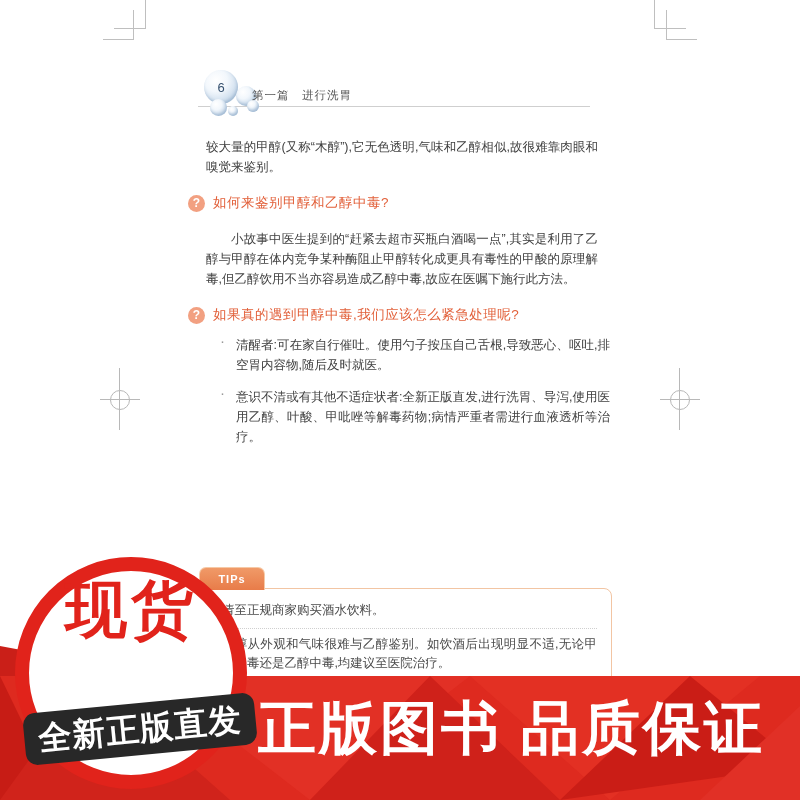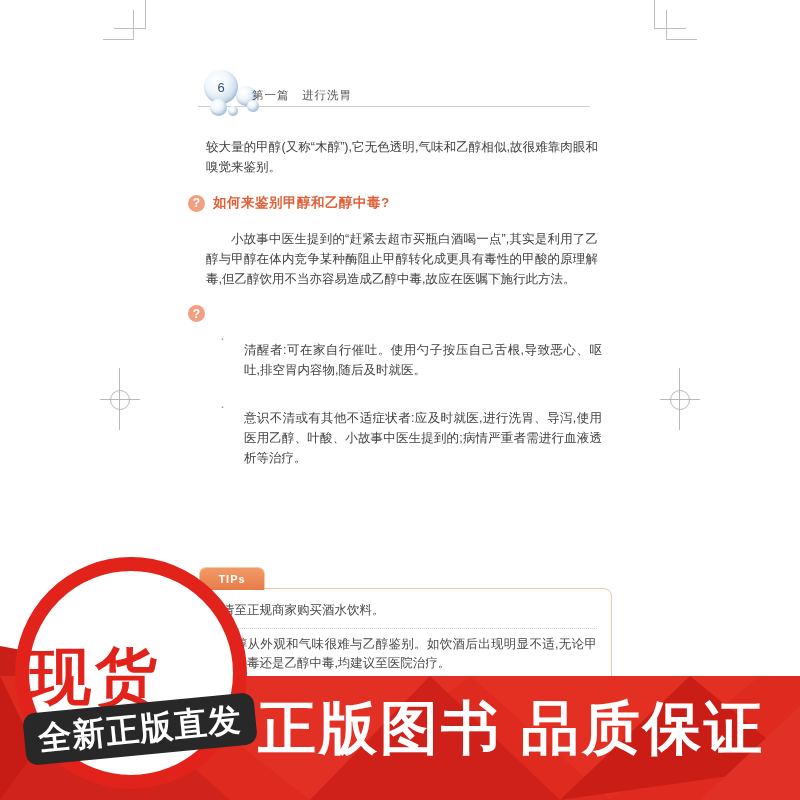--- a/index.html
+++ b/index.html
@@ -20,24 +20,24 @@
     font-size:13px;color:#35506e;}
   .section-label{position:absolute;left:252px;top:88px;font-size:11.5px;color:#555;letter-spacing:1px;}
   
   .content{position:absolute;left:190px;top:121px;width:424px;color:#404040;
     font-size:12.5px;line-height:20px;text-align:justify;}
   .para{margin:16px;text-indent:2em;}
   .para.noindent{text-indent:0;}
   .qhead{display:flex;align-items:center;gap:8px;margin:13px 0 6px -2px;}
   .qicon{width:17px;height:17px;border-radius:50%;background:#f2a081;color:#fff;
     font-size:12px;font-weight:bold;display:flex;align-items:center;justify-content:center;flex:0 0 auto;}
-  .qtitle{color:#e2603a;font-weight:bold;font-size:13.5px;letter-spacing:.5px;}
+  .qtitle{color:#e2603a;font-weight:normal;font-size:13.5px;letter-spacing:.5px;}
   .bullet{display:flex;margin:2px 0 4px 30px;}
   .dot{color:#999;margin-right:7px;flex:0 0 auto;font-size:15px;line-height:20px;}
-  .bullet p{margin:12px;flex:1;text-align:justify;}
+  .bullet p{margin:4px;flex:1;text-align:justify;}
   
   .tips-tab{position:absolute;left:199px;top:567px;width:64px;height:22px;z-index:3;
     background:linear-gradient(#f09a68,#e87c49);border:1px solid #f6c9a6;border-bottom:none;
     border-radius:7px 7px 0 0;color:#fff;font-weight:bold;font-size:11px;
     display:flex;align-items:center;justify-content:center;letter-spacing:1px;}
   .tips-box{position:absolute;left:196px;top:588px;width:416px;box-sizing:border-box;z-index:2;
     background:#fff;border:1px solid #f2c5a3;border-radius:8px;padding:6px 14px 4px;
     font-size:12.5px;color:#4a4a4a;line-height:19px;}
   .tip-row{display:flex;padding:6px 0 8px;border-bottom:1px dotted #cfcfcf;}
   .tip-star{margin-right:6px;flex:0 0 auto;}
@@ -46,21 +46,21 @@
   .band-wedge{position:absolute;left:0;top:646px;width:160px;height:30px;background:#ca1f18;
     clip-path:polygon(0 0,100% 100%,0 100%);z-index:4;}
   .band{position:absolute;left:0;top:676px;width:800px;height:160px;background:#dd2a1f;
     z-index:4;overflow:hidden;}
   .band svg{position:absolute;left:0;top:0;}
   .band-text{position:absolute;left:258px;top:14px;font-size:58px;font-weight:bold;color:#ffffff;
     letter-spacing:3px;white-space:nowrap;z-index:2;}
   .band-strip{position:absolute;left:0;bottom:0;width:100%;height:6px;background:rgba(70,0,0,.35);z-index:3;}
   .stamp{position:absolute;left:15px;top:557px;width:204px;height:204px;z-index:5;
     background:#ffffff;border:14px solid #e1231b;border-radius:50%;
-    display:flex;flex-direction:row;align-items:center;text-align:center;}
+    display:flex;flex-direction:column;align-items:center;text-align:center;}
   .stamp-line1{margin-top:8px;font-size:62px;font-weight:bold;color:#e1231b;letter-spacing:4px;line-height:1;white-space:nowrap;}
   .stamp-line2{margin-top:7px;font-size:45px;font-weight:bold;color:#e1231b;letter-spacing:1px;line-height:1;white-space:nowrap;}
   .ribbon{position:absolute;left:24px;top:703px;width:232px;height:52px;z-index:6;
     background:#282828;border-radius:12px;transform:rotate(-5.5deg);
     color:#fff;font-size:33px;font-weight:bold;display:flex;align-items:center;justify-content:center;
     letter-spacing:1px;white-space:nowrap;}
 </style>
 </head>
 <body>
 
@@ -102,28 +102,29 @@
           <span>?</span>
         </span>
       <span class="qtitle">如何来鉴别甲醇和乙醇中毒?</span>
     </div>
     <p class="para">小故事中医生提到的“赶紧去超市买瓶白酒喝一点”,其实是利用了乙醇与甲醇在体内竞争某种酶阻止甲醇转化成更具有毒性的甲酸的原理解毒,但乙醇饮用不当亦容易造成乙醇中毒,故应在医嘱下施行此方法。</p>
 
     <div class="qhead">
       <span class="qicon">
           <span>?</span>
         </span>
+      <span class="qtitle">如果真的遇到甲醇中毒,我们应该怎么紧急处理呢?</span>
     </div>
     <div class="bullet">
       <span class="dot">·</span>
       <p>清醒者:可在家自行催吐。使用勺子按压自己舌根,导致恶心、呕吐,排空胃内容物,随后及时就医。</p>
     </div>
     <div class="bullet">
       <span class="dot">·</span>
-      <p>意识不清或有其他不适症状者:应及时就医,进行洗胃、导泻,使用医用乙醇、叶酸、小故事中医生提到的;病情严重者需进行血液透析等治疗。</p>
+      <p>意识不清或有其他不适症状者:全新正版直发,进行洗胃、导泻,使用医用乙醇、叶酸、甲吡唑等解毒药物;病情严重者需进行血液透析等治疗。</p>
     </div>
   </div>
 
   <div class="tips-tab">TIPs</div>
   <div class="tips-box">
     <div class="tip-row">
       <span class="tip-star">*</span>
       <span class="tip-text">请至正规商家购买酒水饮料。</span>
     </div>
     <div class="tip-row">

